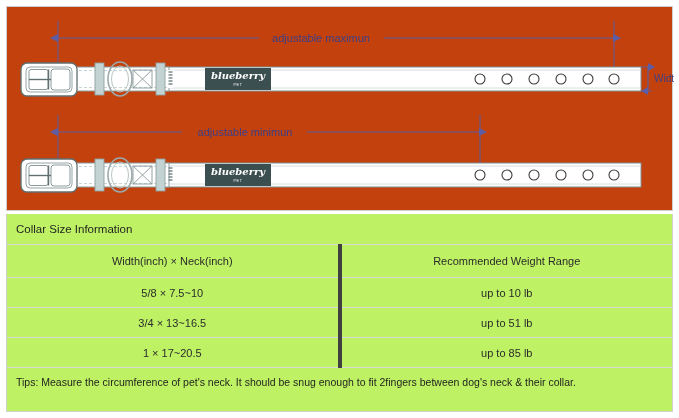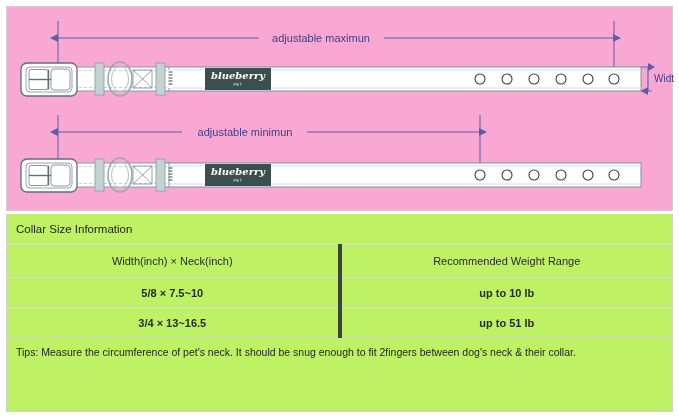--- a/index.html
+++ b/index.html
@@ -7,21 +7,21 @@
   body{
     width:679px;height:418px;overflow:hidden;
     font-family:"Liberation Sans","DejaVu Sans",sans-serif;
     color:#231f20;
   }
   .page{position:relative;width:679px;height:418px;box-sizing:border-box;}
 
   
   .diagram{
     position:absolute;left:6px;top:6px;width:667px;height:205px;
-    border:1px solid #cfcfcf;box-sizing:border-box;background:#f9a8d4;
+    border:1px solid #cfcfcf;box-sizing:border-box;background:#c2410c;
   }
   .svg-wrap{position:absolute;left:0;top:0;width:667px;height:205px;}
   svg{display:block;}
 
   .dimlabel{
     font-family:"Liberation Sans","DejaVu Sans",sans-serif;
     font-size:11px;fill:#3d3f87;
   }
   .widthlabel{
     font-family:"Liberation Sans","DejaVu Sans",sans-serif;
@@ -48,21 +48,21 @@
     font-size:11px;color:#2b2b2b;
     padding:0;height:29px;vertical-align:middle;
   }
   .title-cell{
     text-align:left;padding-left:9px;font-size:11.5px;height:30px;
     color:#1f1f1f;
   }
   .hdr td{text-align:center;font-size:11px;color:#2b2b2b;height:32px;}
   .c1{width:338px;text-align:center;border-right:4px solid #404040;}
   .c2{text-align:center;}
-  .datarow td{height:29px;font-weight:bold;}
+  .datarow td{height:29px;}
   .tips td{
     border-bottom:none;text-align:left;padding-left:9px;
     font-size:10.5px;color:#1f1f1f;height:28px;
   }
 </style>
 </head>
 <body>
 
 <div class="page">
 
@@ -206,19 +206,23 @@
         <td class="c2">Recommended Weight Range</td>
       </tr>
       <tr class="datarow">
         <td class="c1">5/8 × 7.5~10</td>
         <td class="c2">up to 10 lb</td>
       </tr>
       <tr class="datarow">
         <td class="c1">3/4 × 13~16.5</td>
         <td class="c2">up to 51 lb</td>
       </tr>
+      <tr class="datarow">
+        <td class="c1">1 × 17~20.5</td>
+        <td class="c2">up to 85 lb</td>
+      </tr>
       <tr class="tips">
         <td colspan="2">Tips: Measure the circumference of pet's neck. It should be snug enough to fit 2fingers between dog's neck &amp; their collar.</td>
       </tr>
     </tbody>
       </table>
   </div>
 </div>
 
 </body></html>

